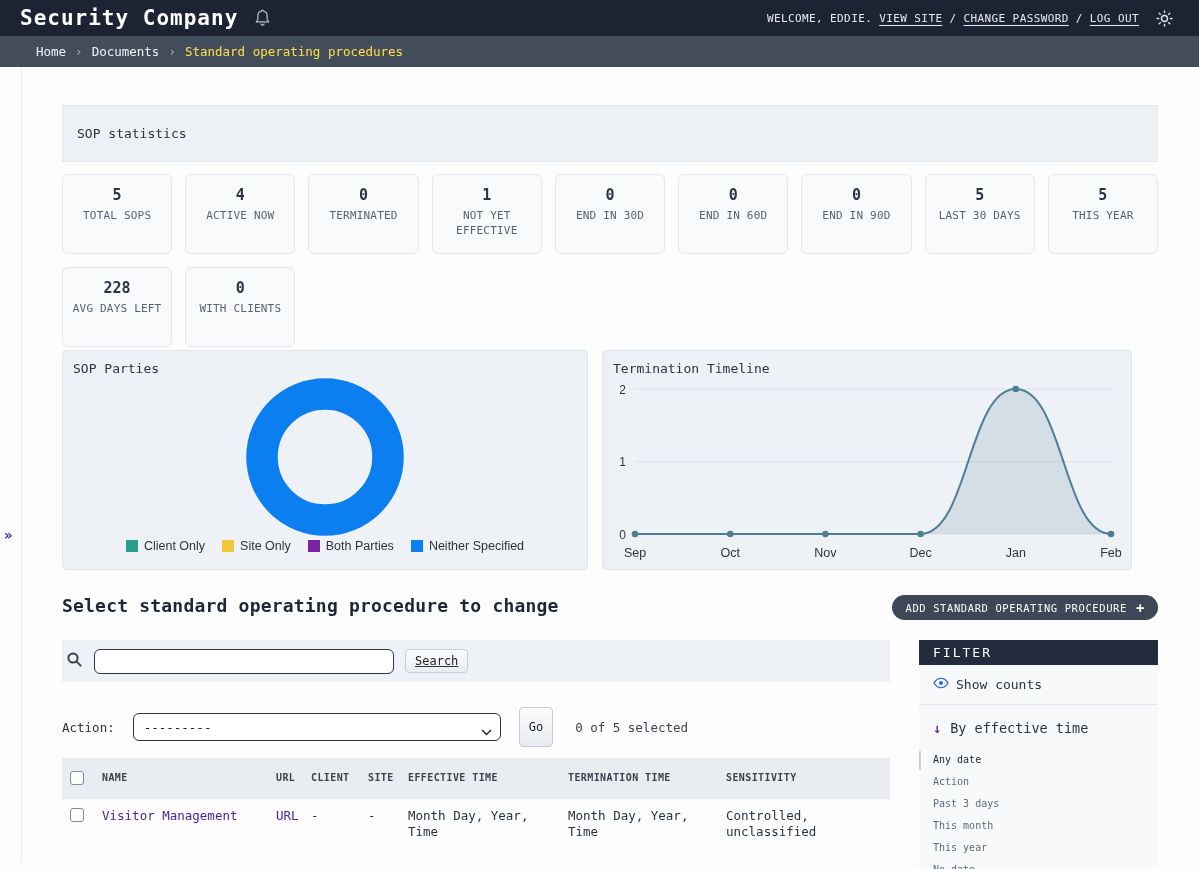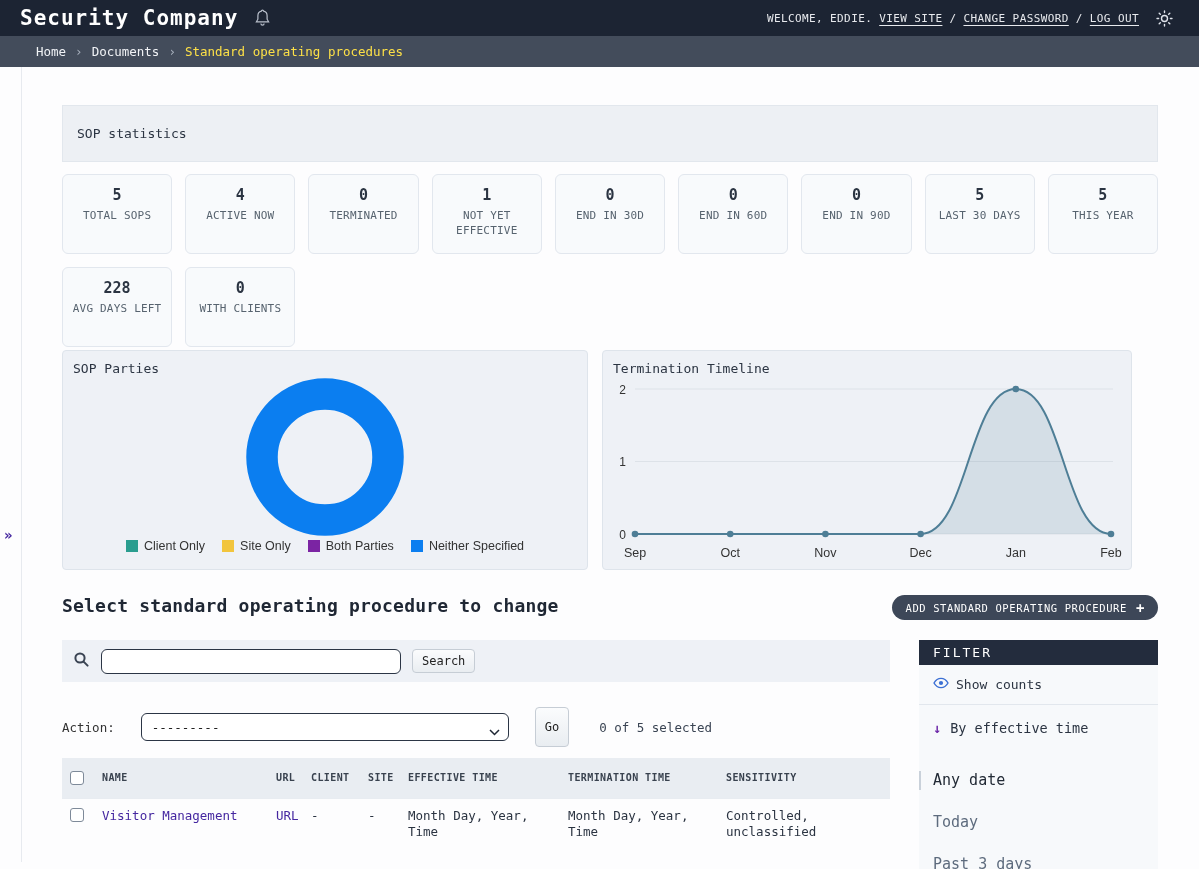--- a/index.html
+++ b/index.html
@@ -55,26 +55,26 @@
   .heading-row { display:flex; justify-content:space-between; align-items:flex-start; margin-top:25px; }
   .page-heading { font-size:18px; font-weight:600; color:#1f2734; letter-spacing:.2px; margin:0; }
   .add-button { background:#3d4758; color:#fff; border:none; border-radius:14px; height:25px; padding:0 13px; font-family:inherit; font-size:10.5px; letter-spacing:.6px; display:flex; align-items:center; gap:9px; cursor:pointer; }
   .add-plus { font-size:14px; font-weight:700; line-height:1; }
 
   
   .lower { display:flex; gap:29px; margin-top:20px; align-items:flex-start; }
   .main-col { width:828px; flex:none; }
 
   
-  .search-row { background:#eef1f6; height:42px; display:flex; align-items:center; gap:11px; padding:0 11px; }
+  .search-row { background:#eef1f6; height:42px; display:flex; align-items:center; gap:11px; padding:0 4px;text-decoration:underline; }
   .search-input { width:300px; height:25px; border:1px solid #2b3545; border-radius:6px; background:#fff; font-family:inherit; font-size:12.5px; padding:0 8px; }
   .btn { height:24px; background:linear-gradient(#fbfcfd,#e9edf1); border:1px solid #c6cdd5; border-radius:4px; font-family:inherit; font-size:12px; color:#222; padding:0 9px; cursor:pointer; }
 
   
-  .action-row { display:flex; align-items:center; gap:26px; margin-top:25px; font-size:12.5px; color:#333; }
+  .action-row { display:flex; align-items:center; gap:18px; margin-top:25px; font-size:12.5px; color:#333; }
   .select-wrap { position:relative; }
   .action-select { appearance:none; -webkit-appearance:none; width:368px; height:28px; border:1px solid #2b3545; border-radius:6px; background:#fff; font-family:inherit; font-size:12.5px; padding:0 26px 0 10px; color:#222; }
   .select-chevron { position:absolute; right:9px; top:11px; pointer-events:none; }
   .go-button { height:40px; }
   .action-counter { color:#3a4453; margin-left:4px; }
 
   
   .result-table { width:100%; border-collapse:collapse; margin-top:11px; font-size:12.5px; table-layout:fixed; }
   .result-table th { background:#e9edf2; height:40px; font-size:10px; font-weight:700; color:#39424f; text-align:left; padding:0 8px; letter-spacing:.4px; }
   .col-check{width:32px;} .col-name{width:174px;} .col-url{width:35px;} .col-client{width:57px;} .col-site{width:40px;} .col-eff{width:160px;} .col-term{width:158px;}
@@ -87,21 +87,21 @@
   th .cbx { vertical-align:middle; }
 
   
   .filter { width:239px; flex:none; }
   .filter-header { background:#232c3d; color:#fff; font-size:13px; letter-spacing:2px; padding:5px 14px; }
   .filter-body { background:#f7f9fb; padding-bottom:14px; min-height:215px; }
   .show-counts { display:flex; align-items:center; gap:7px; padding:12px 14px; font-size:13px; color:#2b3442; border-bottom:1px solid #e2e7ed; cursor:pointer; }
   .filter-group-title { display:flex; align-items:center; gap:9px; padding:15px 14px 11px; font-size:13.5px; color:#2b3442; }
   .group-arrow { color:#6d28a8; font-weight:700; }
   .filter-options { list-style:none; margin:0; padding:2px 0 0 14px; }
-  .filter-options li { position:relative; font-size:15px; line-height:22px; color:#5d6b7d; cursor:pointer;margin-top:20px; }
+  .filter-options li { position:relative; font-size:10px; line-height:22px; color:#5d6b7d; cursor:pointer; }
   .filter-options li.selected { color:#222a35; }
   .filter-options li.selected::before { content:""; position:absolute; left:-14px; top:2px; width:2px; height:19px; background:#c9d1da; }
 </style>
 </head>
 <body>
 
 <div class="topbar">
   <span class="brand">Security Company</span>
   <span class="bell-icon">
     <svg width="19" height="20" viewBox="0 0 19 20" fill="none">
@@ -340,21 +340,21 @@
               </svg>
             </span>
             <span>Show counts</span>
           </div>
           <div class="filter-group-title">
             <span class="group-arrow">↓</span>
             <span>By effective time</span>
           </div>
           <ul class="filter-options" id="filter-options">
               <li class="selected">Any date</li>
-              <li>Today</li>
+              <li>Action</li>
               <li>Past 3 days</li>
               <li>This month</li>
               <li>This year</li>
               <li>No date</li>
             </ul>
         </div>
       </div>
     </div>
   </div>
 </div>

